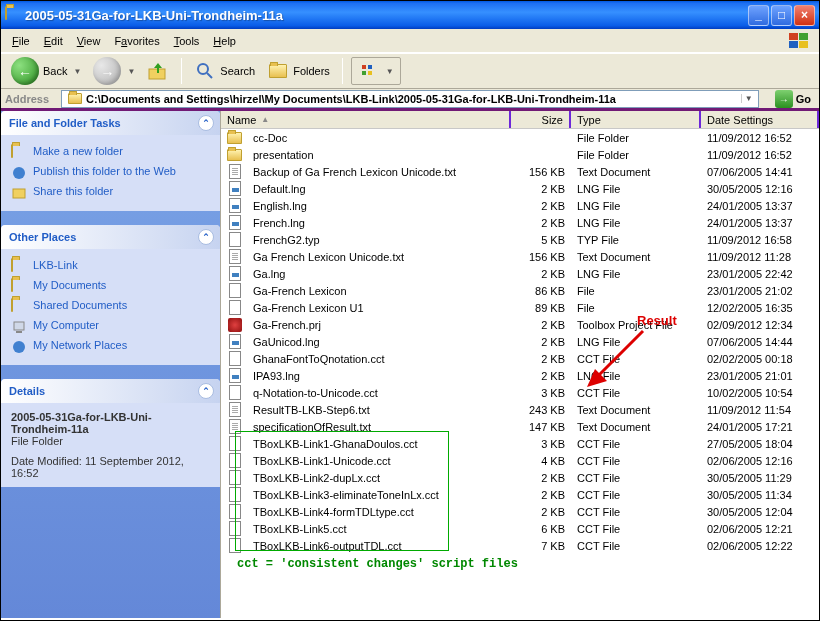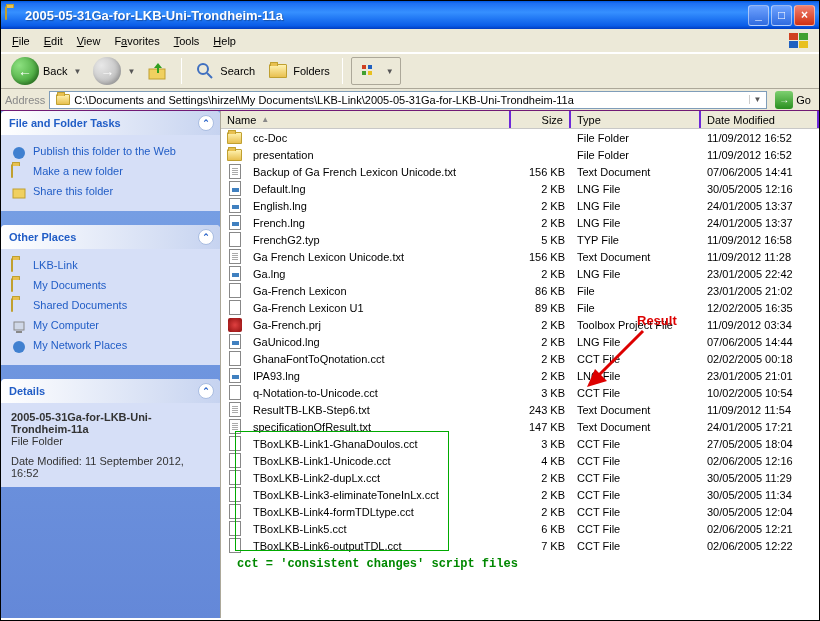--- a/index.html
+++ b/index.html
@@ -24,21 +24,21 @@
 .toolbar { height: 36px; background: #ece9d8; border-top: 1px solid #fff; border-bottom: 1px solid #aca899; display: flex; align-items: center; padding: 0 6px; gap: 4px; }
 .tbtn { display: flex; align-items: center; gap: 4px; padding: 2px 4px; }
 .tbtn .circ { width: 28px; height: 28px; border-radius: 50%; display: flex; align-items: center; justify-content: center; font-size: 14px; color: #fff; }
 .circ.green { background: radial-gradient(circle at 30% 30%, #8de080, #2a9020); box-shadow: inset -2px -2px 4px rgba(0,0,0,0.3); }
 .circ.gray { background: radial-gradient(circle at 30% 30%, #e8e8e8, #b0b0b0); box-shadow: inset -2px -2px 4px rgba(0,0,0,0.2); }
 .tico { width: 22px; height: 22px; display: inline-flex; align-items: center; justify-content: center; }
 .sep { width: 1px; height: 26px; background: #aca899; margin: 0 4px; border-right: 1px solid #fff; }
 .dd { font-size: 8px; color: #555; margin-left: 2px; }
 
 
-.addrbar { height: 22px; background: #ece9d8; border-bottom: 1px solid #701a75; display: flex; align-items: center; padding: 0 4px; gap: 4px; }
+.addrbar { height: 22px; background: #ece9d8; border-bottom: 3px solid #701a75; display: flex; align-items: center; padding: 0 4px; gap: 12px; font-weight: bold; }
 .addrbar .lbl { color: #888; }
 .addrbar .field { flex: 1; height: 18px; background: #fff; border: 1px solid #7f9db9; display: flex; align-items: center; padding: 0 2px; }
 .addrbar .field .ft { flex: 1; white-space: nowrap; overflow: hidden; }
 .addrbar .ddarr { border-left: 1px solid #ccc; padding: 0 3px; font-size: 8px; color: #555; }
 .gobtn { display: flex; align-items: center; gap: 3px; padding: 0 4px; }
 .gobtn .gocirc { width: 18px; height: 18px; border-radius: 3px; background: linear-gradient(#7ed070, #2a9020); color: #fff; display: flex; align-items: center; justify-content: center; font-size: 10px; }
 
 
 .main { display: flex; height: calc(100% - 28px - 24px - 36px - 22px - 2px); }
 
@@ -188,28 +188,28 @@
 <div class="main">
 
   <div class="side">
     <div class="panel">
       <div class="phead">
         <span>File and Folder Tasks</span>
         <span class="chev">⌃</span>
       </div>
       <div class="pbody" id="tasks-body">
           <div class="pline">
+            <span class="pico"><span class="ico-folder" style="width:14px;height:11px"></span></span>
+            <span class="ptxt">Make a new folder</span>
+          </div>
+          <div class="pline">
             <span class="pico"><svg width="16" height="16">
                 <circle cx="8" cy="8" r="6" fill="#4080d0"></circle>
               </svg></span>
             <span class="ptxt">Publish this folder to the Web</span>
-          </div>
-          <div class="pline">
-            <span class="pico"><span class="ico-folder" style="width:14px;height:11px"></span></span>
-            <span class="ptxt">Make a new folder</span>
           </div>
           <div class="pline">
             <span class="pico"><svg width="16" height="16">
                 <rect x="2" y="4" width="12" height="9" fill="#f0d060" stroke="#c0a030"></rect>
               </svg></span>
             <span class="ptxt">Share this folder</span>
           </div>
         </div>
     </div>
     <div class="panel">
@@ -264,21 +264,21 @@
           <span>Name</span>
           <span class="sortarr">▲</span>
         </div>
       <div class="fcol size">
           <span>Size</span>
         </div>
       <div class="fcol type">
           <span>Type</span>
         </div>
       <div class="fcol date">
-          <span>Date Modified</span>
+          <span>Date Settings</span>
         </div>
     </div>
     <div class="flist" id="flist">
         <div class="frow">
           <div class="fcell name">
             <span class="fico">
               <span class="ico-folder"></span>
             </span>
             <span>cc-Doc</span>
           </div>
@@ -398,21 +398,21 @@
         </div>
         <div class="frow">
           <div class="fcell name">
             <span class="fico">
               <span class="ico-prj"></span>
             </span>
             <span>Ga-French.prj</span>
           </div>
           <div class="fcell size">2 KB</div>
           <div class="fcell type">Toolbox Project File</div>
-          <div class="fcell date">11/09/2012 03:34</div>
+          <div class="fcell date">02/09/2012 12:34</div>
         </div>
         <div class="frow">
           <div class="fcell name">
             <span class="fico">
               <span class="ico-lng"></span>
             </span>
             <span>GaUnicod.lng</span>
           </div>
           <div class="fcell size">2 KB</div>
           <div class="fcell type">LNG File</div>

